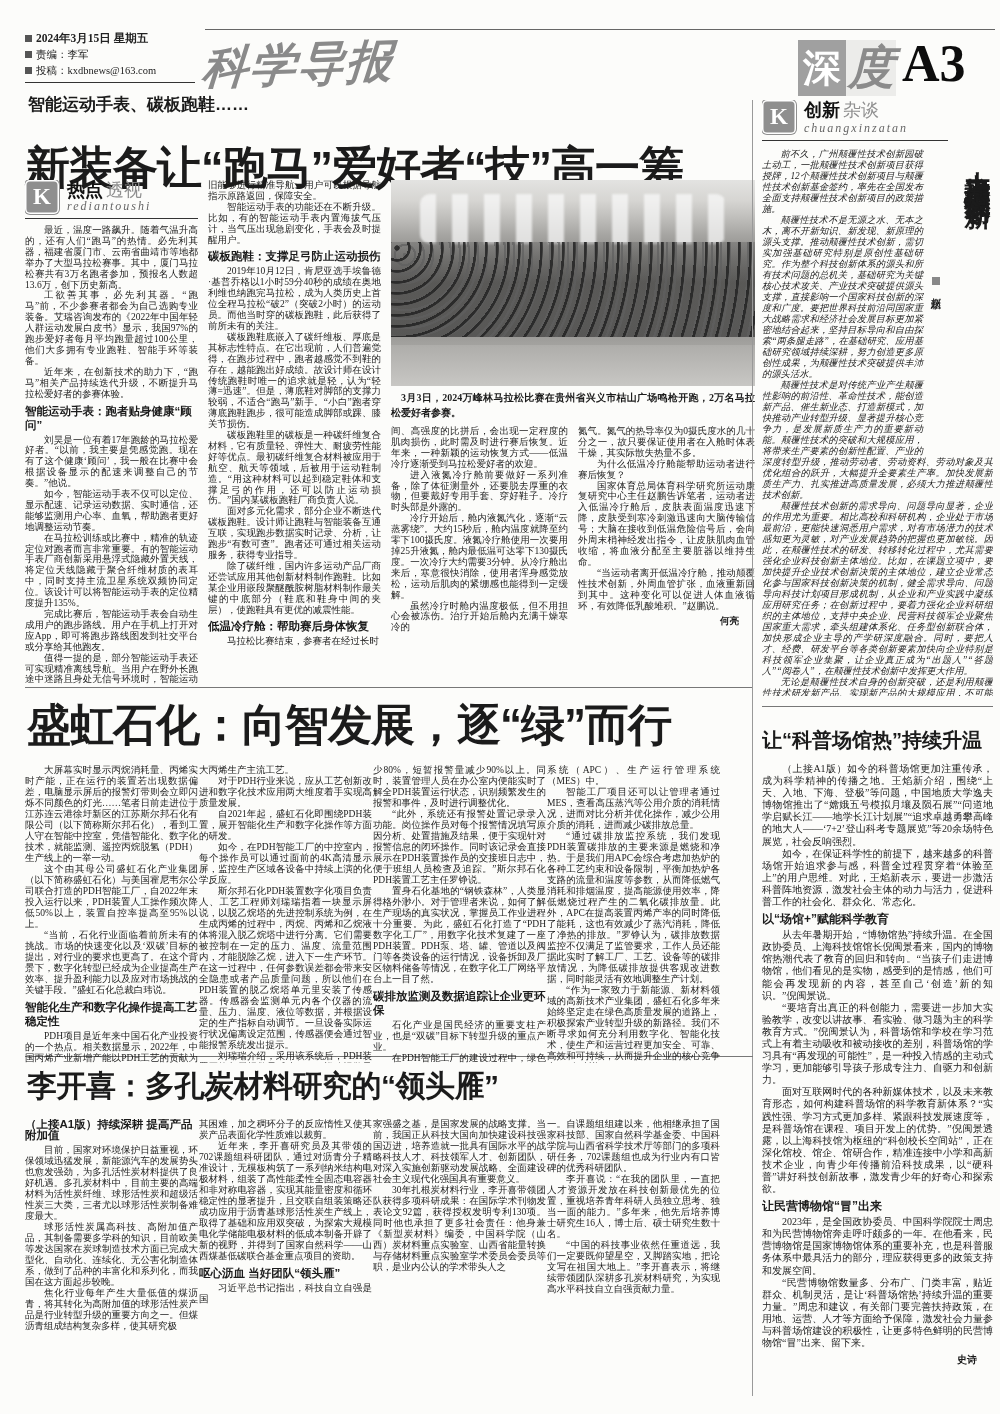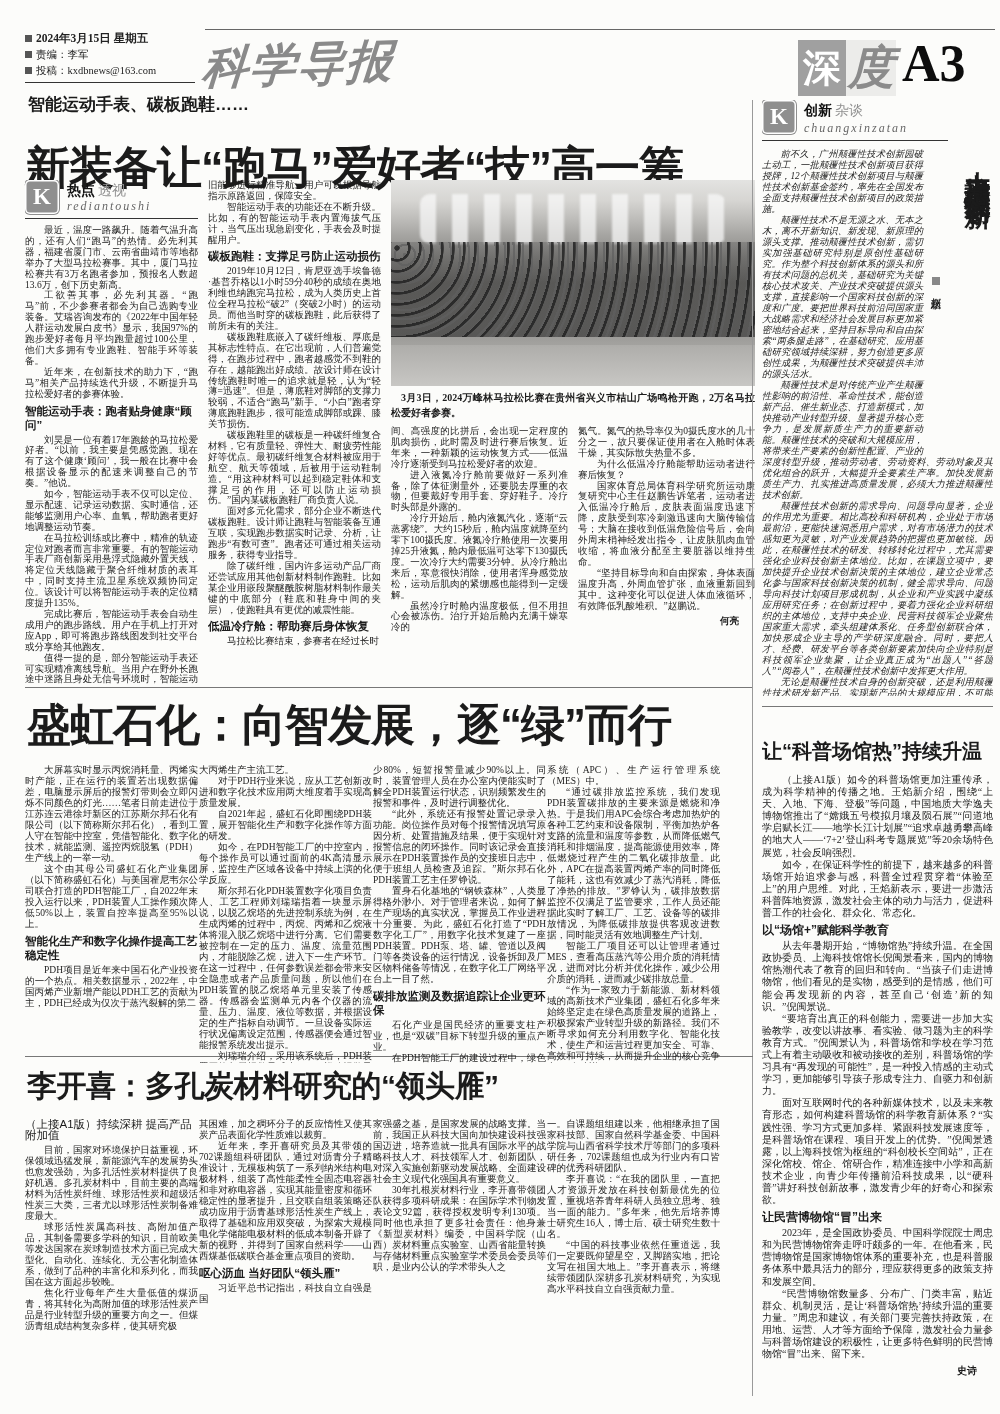--- a/index.html
+++ b/index.html
@@ -32,21 +32,21 @@
   
   .kicker{position:absolute;left:28px;top:93px;font-size:17px;font-weight:700;
           font-family:"Liberation Sans","DejaVu Sans",sans-serif;}
   .main-headline{position:absolute;left:25px;top:112px;width:725px;font-size:45px;line-height:1.15;
           font-weight:900;font-family:"Liberation Sans","DejaVu Sans",sans-serif;letter-spacing:-1px;}
   .kbadge{display:flex;align-items:flex-start;border-bottom:1px solid #333;padding-bottom:4px;width:186px;}
   .kbox{width:34px;height:34px;background:#8f8f8f;border-radius:5px;color:#fff;flex:0 0 auto;
         display:flex;align-items:center;justify-content:center;font-size:23px;font-weight:700;
         box-shadow:inset 0 0 0 1.5px #fff,0 0 0 1px #8f8f8f;}
   .kright{margin-left:8px;}
-  .ktitle{font-size:14px;line-height:21px;font-family:"Liberation Sans","DejaVu Sans",sans-serif;}
+  .ktitle{font-size:18px;line-height:21px;font-family:"Liberation Sans","DejaVu Sans",sans-serif;}
   .ktitle .kb{font-weight:900;color:#111;}
   .ktitle .kl{font-weight:400;color:#909090;margin-left:3px;}
   .kpinyin{font-size:12px;font-style:italic;color:#666;letter-spacing:2px;text-align:center;}
   .lead-wrap{position:absolute;left:25px;top:180px;width:730px;height:505px;display:flex;gap:10px;}
   .lead-col{width:173px;flex:0 0 auto;font-size:9.5px;line-height:10.9px;overflow:hidden;height:505px;}
   .lead-right{width:364px;flex:0 0 auto;}
   .photo{position:relative;width:364px;height:206px;overflow:hidden;
      background:linear-gradient(180deg,#e3e3e1 0%,#d6d5d2 10%,#c0bfbc 18%,#a5a4a1 27%,#8b8a87 38%,#767572 50%,#8a8986 64%,#a3a29f 80%,#b7b6b3 100%);}
   .photo .balloons{position:absolute;top:7%;left:8%;right:8%;height:24%;opacity:.8;filter:blur(1px);
      background:repeating-linear-gradient(90deg,rgba(250,250,250,.9) 0 16px,rgba(250,250,250,0) 16px 32px);
@@ -73,29 +73,29 @@
   
   .shenghong{position:absolute;left:25px;top:696px;width:730px;}
   .sec-headline{font-size:44px;font-weight:900;font-family:"Liberation Sans","DejaVu Sans",sans-serif;
                 letter-spacing:-1px;margin:0 0 10px 2px;}
   .cols4{display:flex;gap:1px;}
   .cols4 .col{width:173px;flex:0 0 auto;font-size:9.5px;line-height:11px;height:298px;overflow:hidden;}
   
   .kepu{position:absolute;left:762px;top:706px;width:231px;height:700px;border-top:1px solid #777;
         padding-top:14px;overflow:hidden;}
   .kepu-headline{font-size:20px;font-weight:900;font-family:"Liberation Sans","DejaVu Sans",sans-serif;
-        margin:17px 0 9px;}
+        margin:6px 0 9px;}
   .kepu-body{font-size:10px;line-height:12.1px;}
   .kepu-body .colhead{font-size:12px;}
   
   .likaixi{position:absolute;left:25px;top:1066px;width:730px;}
   .lk-headline{font-size:30px;font-weight:900;font-family:"Liberation Sans","DejaVu Sans",sans-serif;
         margin:0 0 12px 2px;letter-spacing:-.5px;}
   .likaixi .col{height:262px;}
-  .leadsub-head{font-family:"Liberation Sans","DejaVu Sans",sans-serif;font-weight:400;font-size:11.5px;
+  .leadsub-head{font-family:"Liberation Sans","DejaVu Sans",sans-serif;font-weight:700;font-size:11.5px;
         margin:0 0 4px;}
 </style>
 </head>
 <body>
 
 <div class="page">
 
   <div class="mast-left">
     <div class="row"><span class="sq"></span><b>2024年3月15日  星期五</b></div>
     <div class="row"><span class="sq"></span><span>责编：李军</span></div>
@@ -164,21 +164,21 @@
               <p class="para">进入液氮冷疗舱前要做好一系列准备，除了体征测量外，还要脱去厚重的衣物，但要戴好专用手套、穿好鞋子。冷疗时头部是外露的。</p>
               <p class="para">冷疗开始后，舱内液氮汽化，逐渐“云蒸雾绕”。大约15秒后，舱内温度就降至约零下100摄氏度。液氮冷疗舱使用一次要用掉25升液氮，舱内最低温可达零下130摄氏度。一次冷疗大约需要3分钟。从冷疗舱出来后，寒意很快消除，使用者浑身感觉放松，运动后肌肉的紧绷感也能得到一定缓解。</p>
               <p class="para">虽然冷疗时舱内温度极低，但不用担心会被冻伤。治疗开始后舱内充满干燥寒冷的</p>
             </div>
           </div>
         <div class="scol">
             <div>
               <p class="para nc">氮气。氮气的热导率仅为0摄氏度水的几十分之一，故只要保证使用者在入舱时体表干燥，其实际散失热量不多。</p>
               <p class="para">为什么低温冷疗舱能帮助运动者进行赛后恢复？</p>
               <p class="para">国家体育总局体育科学研究所运动康复研究中心主任赵鹏告诉笔者，运动者进入低温冷疗舱后，皮肤表面温度迅速下降，皮肤受到寒冷刺激迅速向大脑传输信号；大脑在接收到低温危险信号后，会向外周末梢神经发出指令，让皮肤肌肉血管收缩，将血液分配至主要脏器以维持生命。</p>
-              <p class="para">“坚持目标导向和自由探索，身体表面温度升高，外周血管扩张，血液重新回到其中。这种变化可以促进人体血液循环，有效降低乳酸堆积。”赵鹏说。</p>
+              <p class="para">“当运动者离开低温冷疗舱，推动颠覆性技术创新，外周血管扩张，血液重新回到其中。这种变化可以促进人体血液循环，有效降低乳酸堆积。”赵鹏说。</p>
               <div class="byline">何亮</div>
             </div>
           </div>
       </div>
     </div>
   </div>
 
   <div class="sidebar">
     <div class="kbadge">
       <div class="kbox">
@@ -208,20 +208,21 @@
   <div class="rule-v" style="left:752px;top:100px;height:1296px"></div>
   <div class="rule-h" style="left:25px;top:1056px;width:728px"></div>
 
   <div class="shenghong">
     <h2 class="sec-headline">盛虹石化：向智发展，逐“绿”而行</h2>
     <div class="cols4">
       <div class="col">
           <div>
             <p class="para">大屏幕实时显示丙烷消耗量、丙烯实时产能，正在运行的装置若出现数据偏差，电脑显示屏后的报警灯带则会立即闪烁不同颜色的灯光……笔者日前走进位于江苏连云港徐圩新区的江苏斯尔邦石化有限公司（以下简称斯尔邦石化），看到工人守在智能中控室，凭借智能化、数字化技术，就能监测、遥控丙烷脱氢（PDH）生产线上的一举一动。</p>
             <p class="para">这个由其母公司盛虹石化产业集团（以下简称盛虹石化）与美国霍尼韦尔公司联合打造的PDH智能工厂，自2022年末投入运行以来，PDH装置人工操作频次降低50%以上，装置自控率提高至95%以上。</p>
+            <p class="para">“当前，石化行业面临着前所未有的挑战。市场的快速变化以及‘双碳’目标的提出，对行业的要求也更高了。在这个背景下，数字化转型已经成为企业提高生产效率、提升盈利能力以及应对市场挑战的关键手段。”盛虹石化总裁白玮说。</p>
             <h4 class="colhead">智能化生产和数字化操作提高工艺稳定性</h4>
             <p class="para">PDH项目是近年来中国石化产业投资的一个热点。相关数据显示，2022年，中国丙烯产业新增产能以PDH工艺的贡献为主，PDH已经成为仅次于蒸汽裂解的第二</p>
           </div>
         </div>
       <div class="col">
           <div>
             <p class="para nc">大丙烯生产主流工艺。</p>
             <p class="para">对于PDH行业来说，应从工艺创新改进和数字化技术应用两大维度着手实现高质量发展。</p>
             <p class="para">自2021年起，盛虹石化即围绕PDH装置，展开智能化生产和数字化操作等方面的研发。</p>
             <p class="para">如今，在PDH智能工厂的中控室内，每个操作员可以通过面前的4K高清显示屏，监控生产区域各设备中持续上演的化学反应。</p>
@@ -235,22 +236,22 @@
             <p class="para">“此外，系统还有报警处置记录录入功能。岗位操作员对每个报警情况填写原因分析、处置措施及结果，便于实现针对报警信息的闭环操作。同时该记录会直接展示在PDH装置操作员的交接班日志中，便于班组人员检查及追踪。”斯尔邦石化PDH装置工艺主任罗铮说。</p>
             <p class="para">置身石化基地的“钢铁森林”，人类显得格外渺小。对于管理者来说，如何了解生产现场的真实状况，掌握员工作业进程十分重要。为此，盛虹石化打造了“PDH数字化工厂”，用数字化技术复建了一座PDH装置。PDH泵、塔、罐、管道以及阀门等各类设备的运行情况，设备拆卸及厂区物料储备等情况，在数字化工厂网络平台上一目了然。</p>
             <h4 class="colhead">碳排放监测及数据追踪让企业更环保</h4>
             <p class="para">石化产业是国民经济的重要支柱产业，也是“双碳”目标下转型升级的重点产业。</p>
             <p class="para">在PDH智能工厂的建设过程中，绿色低碳的理念也贯穿在工厂的先进过程控制</p>
           </div>
         </div>
       <div class="col">
           <div>
             <p class="para nc">系统（APC）、生产运行管理系统（MES）中。</p>
+            <p class="para">智能工厂项目还可以让管理者通过MES，查看高压蒸汽等公用介质的消耗情况，进而对比分析并优化操作，减少公用介质的消耗，进而减少碳排放总量。</p>
             <p class="para">“通过碳排放监控系统，我们发现PDH装置碳排放的主要来源是燃烧和净热。于是我们用APC会综合考虑加热炉的各种工艺约束和设备限制，平衡加热炉各支路的流量和温度等参数，从而降低燃气消耗和排烟温度，提高能源使用效率，降低燃烧过程产生的二氧化碳排放量。此外，APC在提高装置丙烯产率的同时降低了能耗，这也有效减少了蒸汽消耗，降低了净热的排放。”罗铮认为，碳排放数据监控不仅满足了监管要求，工作人员还能据此实时了解工厂、工艺、设备等的碳排放情况，为降低碳排放提供客观改进数据，同时能灵活有效地调整生产计划。</p>
-            <p class="para">智能工厂项目还可以让管理者通过MES，查看高压蒸汽等公用介质的消耗情况，进而对比分析并优化操作，减少公用介质的消耗，进而减少碳排放总量。</p>
             <p class="para">“作为一家致力于新能源、新材料领域的高新技术产业集团，盛虹石化多年来始终坚定走在绿色高质量发展的道路上，积极探索产业转型升级的新路径。我们不断寻求如何充分利用数字化、智能化技术，使生产和运营过程更加安全、可靠、高效和可持续，从而提升企业的核心竞争力。”白玮说。</p>
           </div>
         </div>
     </div>
   </div>
 
   <div class="kepu">
     <h2 class="kepu-headline">让“科普场馆热”持续升温</h2>
     <div class="kepu-body">
         <div>

